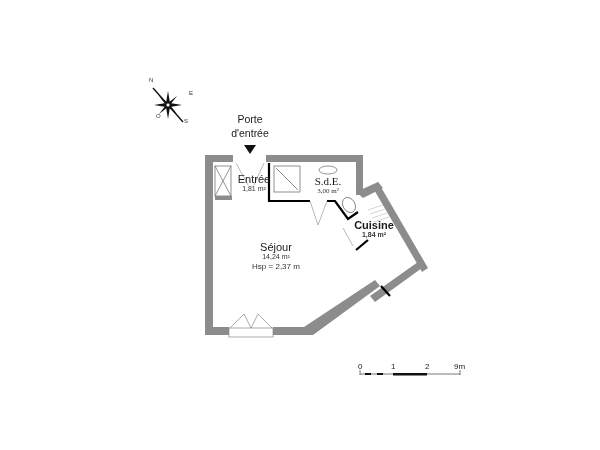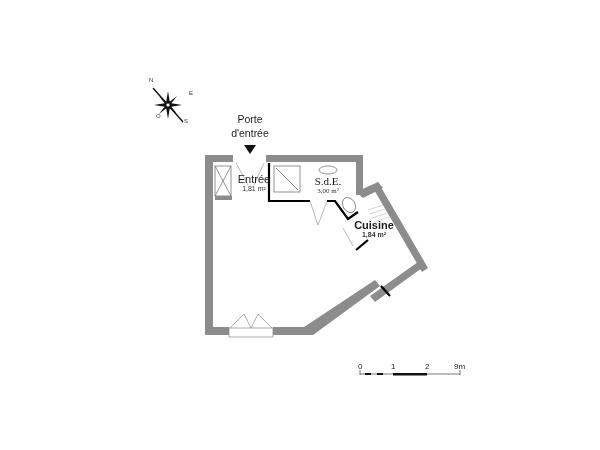--- a/index.html
+++ b/index.html
@@ -126,19 +126,24 @@
   <div class="lbl" style="left:298px;top:175px;width:44px;font-family:Liberation Serif, serif;">
     <div class="room-name">S.d.E.</div>
     <div class="room-area">3,00 m²</div>
   </div>
 
   <div class="lbl" style="left:343px;top:219px;width:46px;font-weight:bold;">
     <div class="room-name">Cuisine</div>
     <div class="room-area">1,84 m²</div>
   </div>
 
+  <div class="lbl" style="left:236px;top:241px;width:64px;">
+    <div class="room-name">Séjour</div>
+    <div class="room-area">14,24 m²</div>
+    <div class="room-area" style="font-size:8px;margin-top:2px;">Hsp = 2,37 m</div>
+  </div>
 
   
   <span class="scale-tick" style="left:350px;top:362px;">0</span>
   <span class="scale-tick" style="left:383px;top:362px;">1</span>
   <span class="scale-tick" style="left:417px;top:362px;">2</span>
   <span class="scale-tick" style="left:446px;top:362px;">9m</span>
 </div>
 
 </body></html>

